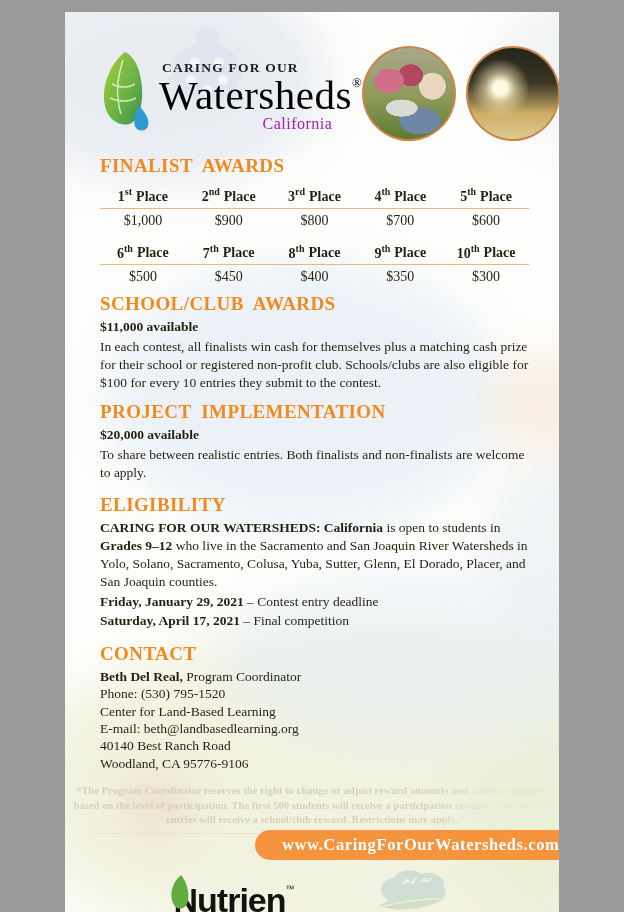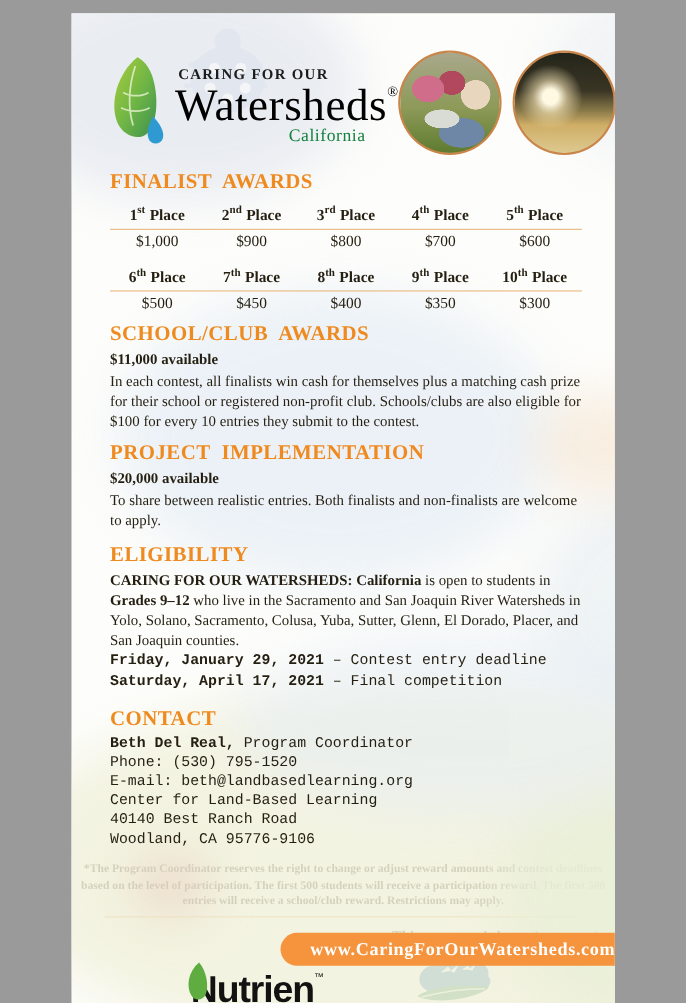--- a/index.html
+++ b/index.html
@@ -25,21 +25,21 @@
 
   
   .header { position:relative; display:flex; justify-content:space-between;
             align-items:flex-start; padding:34px 22px 0 34px; height:132px; }
   .logo-block { display:flex; }
   .leaf-svg { margin:4px 4px 0 0; }
   .logo-text { padding-top:14px; }
   .logo-tagline { font-size:13.5px; font-weight:bold; letter-spacing:1.2px; color:#1c1c1c; margin-left:3px; }
   .logo-brand { font-size:41px; line-height:0.95; color:#000000; letter-spacing:0.5px; }
   .logo-brand sup { font-size:13px; vertical-align:22px; }
-  .logo-region { font-size:16px; color:#15803d; text-align:right; padding-right:30px; letter-spacing:0.5px; }
+  .logo-region { font-size:16px; color:#a21caf; text-align:right; padding-right:30px; letter-spacing:0.5px; }
   .photos { display:flex; gap:10px; margin-top:0; }
   .photo { width:94px; height:95px; border-radius:50%; border:2px solid #c9854a; }
   .photo1 { background:
       radial-gradient(ellipse 24px 20px at 28% 36%, #cf6d8a 0 60%, transparent 62%),
       radial-gradient(ellipse 20px 18px at 52% 30%, #b2485e 0 60%, transparent 62%),
       radial-gradient(ellipse 22px 22px at 76% 42%, #e9d6bf 0 60%, transparent 62%),
       radial-gradient(ellipse 26px 14px at 42% 66%, #d9dcd4 0 60%, transparent 62%),
       radial-gradient(ellipse 34px 22px at 62% 80%, #6e87a6 0 60%, transparent 62%),
       linear-gradient(180deg, #a9a88c 0%, #8d9a58 55%, #5e7b30 100%); }
   .photo2 { background:
@@ -64,37 +64,37 @@
 
   
   .awards-grid { display:grid; grid-template-columns:repeat(5,1fr); margin-top:5px; max-width:560px; }
   .cell { text-align:center; font-size:14px; line-height:20px; }
   .cell.place { font-weight:bold; }
   .cell sup { font-size:10px; font-weight:bold; }
   .pw { margin-left:4px; }
   .award-rule { grid-column:1 / -1; border-top:1px solid var(--rule-tan,#e9b87f); margin:1px 0 2px; }
   .group-gap { grid-column:1 / -1; height:8px; }
 
-  .deadline-line, .contact-line { font-size:13.5px; line-height:1.3; margin:2px 0 0;font-family:Liberation Mono, monospace; }
+  .deadline-line, .contact-line { font-size:13.5px; line-height:1.3; margin:2px 0 0; }
   .contact-line { line-height:1.18; margin:1.5px 0 0; }
 
   
   .fineprint { text-align:center; font-size:10.6px; font-weight:bold; line-height:1.4;
                margin:12px auto 0; max-width:578px; }
   .rule-orange { border:none; border-top:1.5px solid #e8a14d; margin:5px 30px 0; }
   .brought-by { text-align:right; font-size:13.5px; font-weight:bold; margin-top:9px;padding-left:24px; }
   .logos { display:flex; justify-content:center; align-items:flex-start; gap:78px; margin-top:14px; }
   .nutrien { position:relative; padding-top:8px; }
   .nutrien-word { font-family:"Liberation Sans", sans-serif; font-weight:bold; font-size:34px;
                   letter-spacing:-1px; color:#121212; }
   .nutrien-leaf { position:absolute; left:-5px; top:0px; }
   .nutrien-tm { font-family:"Liberation Sans", sans-serif; font-size:9px; vertical-align:20px; color:#121212; }
   .clbl { text-align:center; margin-top:-4px; }
   .clbl-l1 { font-size:8.5px; color:#c07a18; letter-spacing:0.5px; margin-top:1px; }
-  .url-bar { position:absolute; left:190px; right:0; top:836px; height:30px;
+  .url-bar { position:absolute; left:190px; right:0; top:818px; height:30px;
              background:var(--bar-orange,#f5943c); border-radius:15px 0 0 15px;
              display:flex; align-items:center; padding-left:27px; }
   .url-text { color:#ffffff; font-weight:bold; font-size:16.5px; letter-spacing:0.6px; }
 </style>
 </head>
 <body>
 
 <div class="page">
 
   <div class="blob b1"></div>
@@ -193,22 +193,22 @@
 
     <h2 class="section-title mt-d">ELIGIBILITY</h2>
     <p class="body-text"><span class="bold">CARING FOR OUR WATERSHEDS: California</span><span> is open to students in </span><span class="bold">Grades 9–12</span><span> who live in the Sacramento and San Joaquin River Watersheds in Yolo, Solano, Sacramento, Colusa, Yuba, Sutter, Glenn, El Dorado, Placer, and San Joaquin counties.</span></p>
 
     <p class="deadline-line"><span class="bold">Friday, January 29, 2021</span><span> – Contest entry deadline</span></p>
     <p class="deadline-line"><span class="bold">Saturday, April 17, 2021</span><span> – Final competition</span></p>
 
     <h2 class="section-title mt-d">CONTACT</h2>
     <p class="contact-line" style="margin-top:4px"><span class="bold">Beth Del Real,</span><span> Program Coordinator</span></p>
     <p class="contact-line">Phone: (530) 795-1520</p>
+    <p class="contact-line">Center for Land-Based Learning</p>
     <p class="contact-line">E-mail: beth@landbasedlearning.org</p>
-    <p class="contact-line">Center for Land-Based Learning</p>
     <p class="contact-line">40140 Best Ranch Road</p>
     <p class="contact-line">Woodland, CA  95776-9106</p>
   </div>
 
   <p class="fineprint">*The Program Coordinator reserves the right to change or adjust reward amounts and contest deadlines based on the level of participation. The first 500 students will receive a participation reward. The first 500 entries will receive a school/club reward. Restrictions may apply.</p>
   <hr class="rule-orange">
   <div class="brought-by">This program is brought to you by:</div>
 
   <div class="logos">
     <div class="nutrien">

